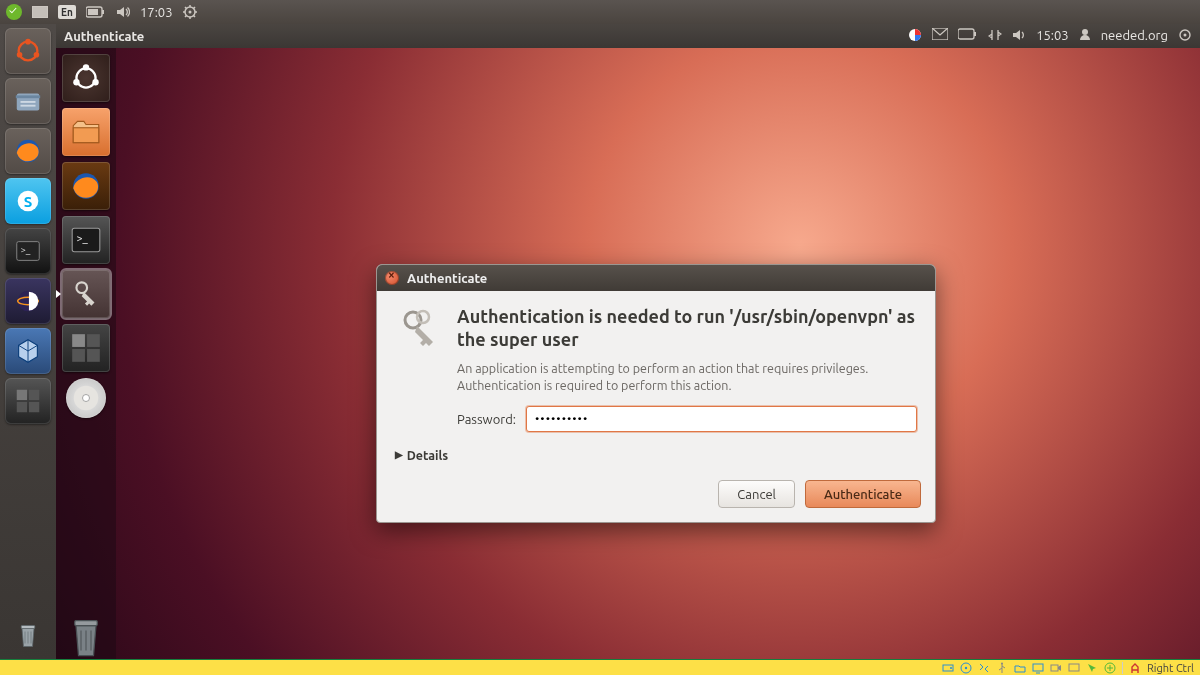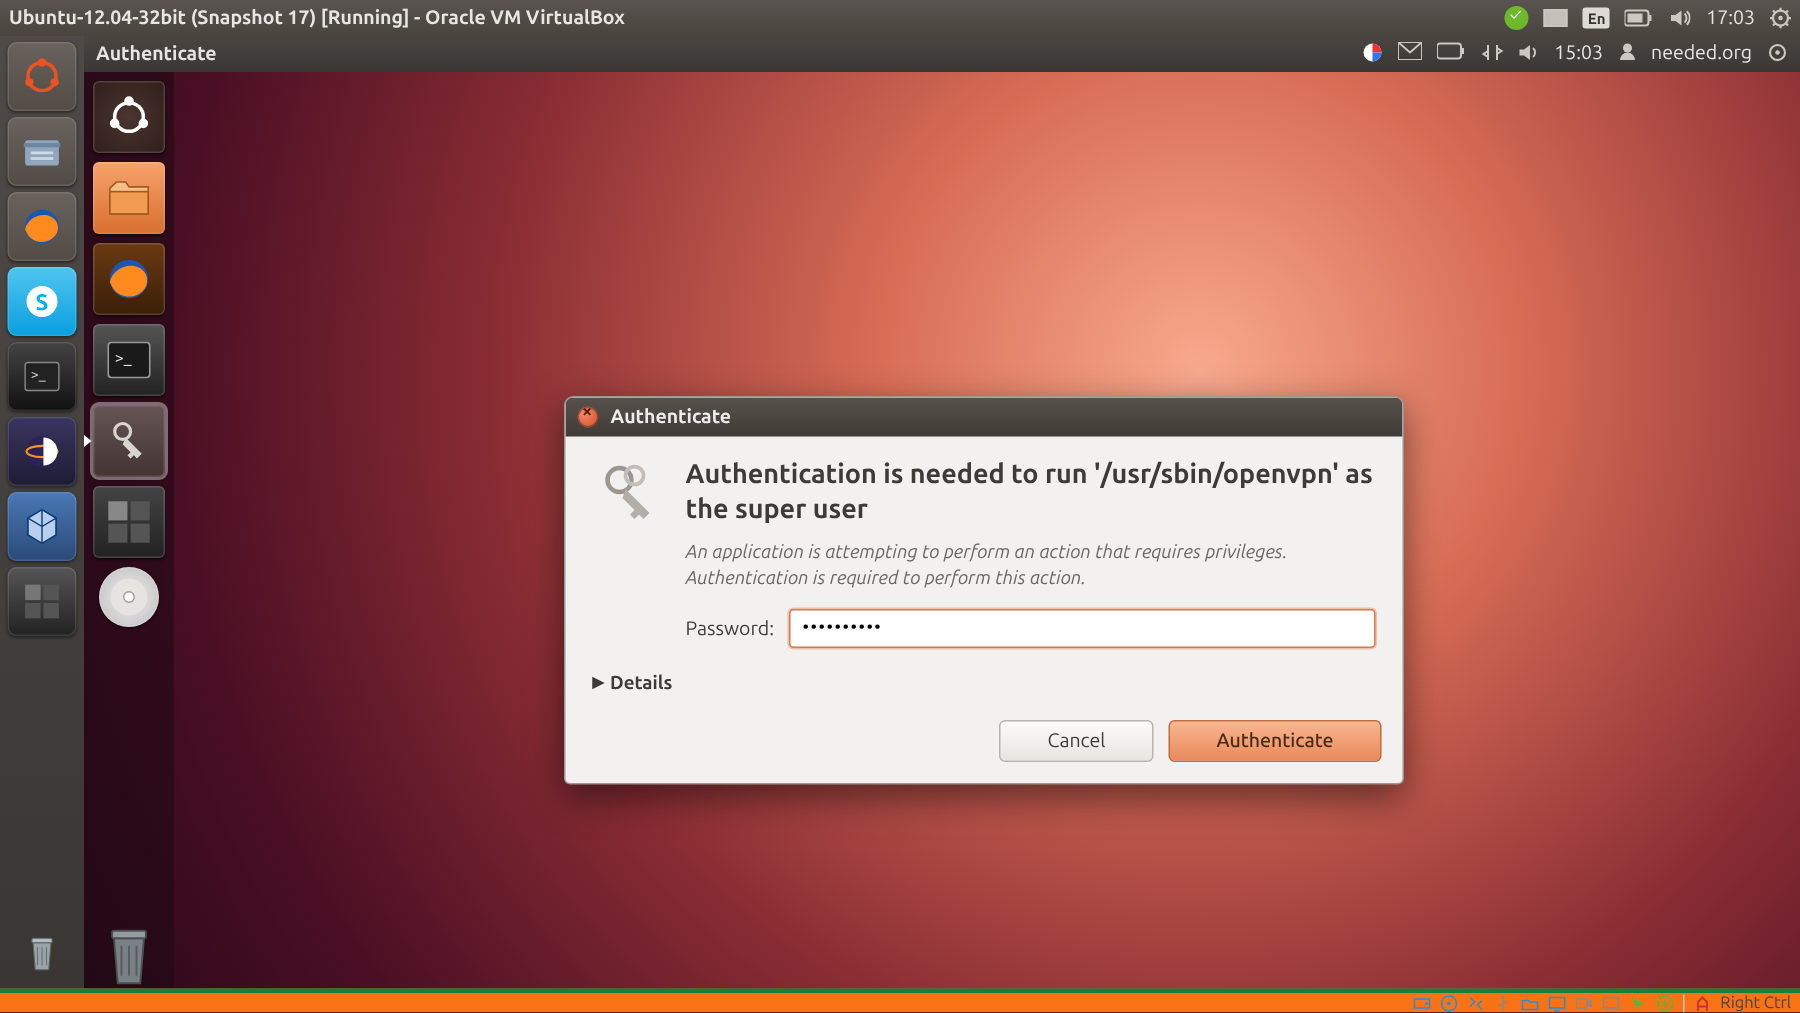--- a/index.html
+++ b/index.html
@@ -41,45 +41,44 @@
 .guest-launcher .trash { width:44px; height:46px; }
 
 
 .dialog { position:absolute; left: 320px; top: 240px; width: 560px; background:#f2f1f0; border:1px solid #9c9691; border-radius: 6px 6px 4px 4px; box-shadow: 0 8px 24px rgba(0,0,0,.5); overflow:hidden; color:#3c3b37; }
 .dlg-title { height: 26px; background: linear-gradient(#57514b,#403b36); color:#eee; display:flex; align-items:center; gap:8px; padding: 0 8px; font-size: 13px; font-weight:bold; }
 .dlg-title .close { width:14px; height:14px; border-radius:50%; background: radial-gradient(circle at 35% 35%, #f4896b,#cf4b27); box-shadow: inset 0 0 0 1px rgba(0,0,0,.3); position:relative; }
 .dlg-title .close::before { content:"×"; position:absolute; left:3px; top:-3px; font-size:12px; color:#5a1e0d; }
 .dlg-body { padding: 14px 18px 14px 18px; display:flex; gap:14px; font-size:13px; }
 .dlg-body .icon { width:48px; flex:none; }
 .dlg-body h2 { font-size:18px; font-weight:bold; color:#3c3b37; margin-bottom:10px; line-height:1.25; }
-.dlg-body p { color:#6b6763; font-size:12.5px; line-height:1.35; margin-bottom:12px;font-style:italic; }
+.dlg-body p { color:#6b6763; font-size:12.5px; line-height:1.35; margin-bottom:12px; }
 .pwrow { display:flex; align-items:center; gap:10px; }
 .pwrow label { font-size:13px; }
 .pwrow input { flex:1; height:26px; border:1px solid #e07746; border-radius:3px; padding: 0 8px; font-size:12px; background:#fff; outline:none; box-shadow: 0 0 0 1px rgba(224,119,70,.4); letter-spacing:1px; }
 .details { padding: 2px 18px 10px; font-size:12.5px; font-weight:bold; color:#3c3b37; display:flex; align-items:center; gap:4px; cursor:pointer; }
 .details .tri { font-size:10px; }
 .dlg-actions { padding: 8px 14px 14px; display:flex; justify-content:flex-end; gap:10px; }
-.btn { height:28px; padding:0 31px; border-radius:4px; font-size:13px; border:1px solid #b9b4ae; background:linear-gradient(#fdfcfb,#e7e4e0); color:#3c3b37; cursor:pointer; }
+.btn { height:28px; padding:0 18px; border-radius:4px; font-size:13px; border:1px solid #b9b4ae; background:linear-gradient(#fdfcfb,#e7e4e0); color:#3c3b37; cursor:pointer; }
 .btn.primary { border-color:#c06a3c; background:linear-gradient(#f8b690,#e8895a); color:#4a2a16; font-weight:500; }
 
 
-.host-status { position:absolute; left:0; right:0; bottom:0; height:16px; background:#f97316; border-top:3px solid #15803d; display:flex; align-items:center; justify-content:flex-end; padding:0 6px; gap:6px; font-size:11px; color:#444; }
+.host-status { position:absolute; left:0; right:0; bottom:0; height:16px; background:#fde047; border-top:1px solid #15803d; display:flex; align-items:center; justify-content:flex-end; padding:0 6px; gap:6px; font-size:11px; color:#444; }
 .host-status .ico { width:12px; height:12px; }
 
 
 .circle-check { width:16px; height:16px; border-radius:50%; background:#6eb82c; position:relative; display:inline-block; }
 .circle-check::after { content:"✓"; color:#fff; font-size:11px; position:absolute; left:3px; top:0; }
 .lang-box { width:18px; height:14px; background:#dedbd6; color:#333; font-size:10px; font-weight:bold; display:flex; align-items:center; justify-content:center; border-radius:2px; }
 .mail-box { width:16px; height:12px; border:1.5px solid #ccc7c1; background:#c4bfb9; display:inline-block; }
 </style>
 </head>
 <body>
 
 <div class="host-panel">
-  <span class="title">Ubuntu-12.04-32bit (Snapshot 17) [Running] - Oracle VM VirtualBox</span>
   <div class="tray">
     <span class="circle-check"></span>
     <span class="mail-box"></span>
     <span class="lang-box">En</span>
     <span>
       <svg width="20" height="12" viewBox="0 0 20 12">
           <rect x="0" y="1" width="16" height="10" rx="2" fill="none" stroke="#ccc7c1" stroke-width="1.4"></rect>
           <rect x="16" y="4" width="2" height="4" fill="#ccc7c1"></rect>
           <rect x="2" y="3" width="10" height="6" fill="#ccc7c1"></rect>
         </svg>

